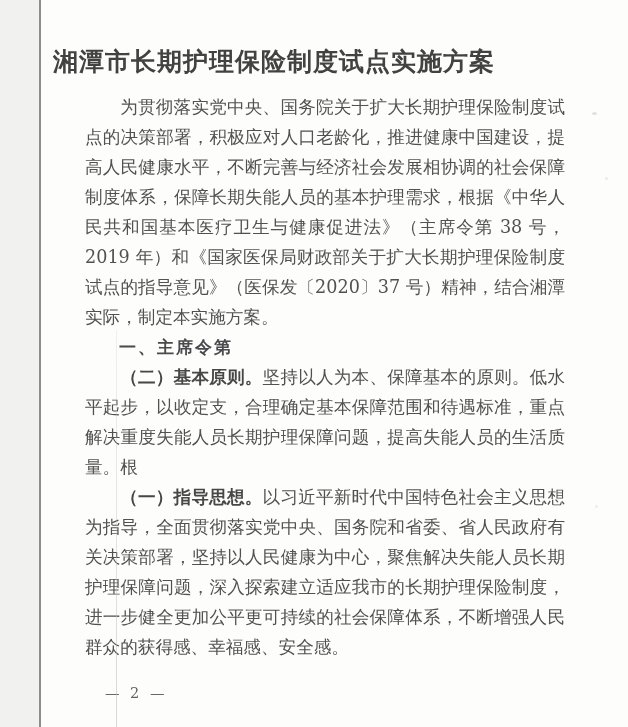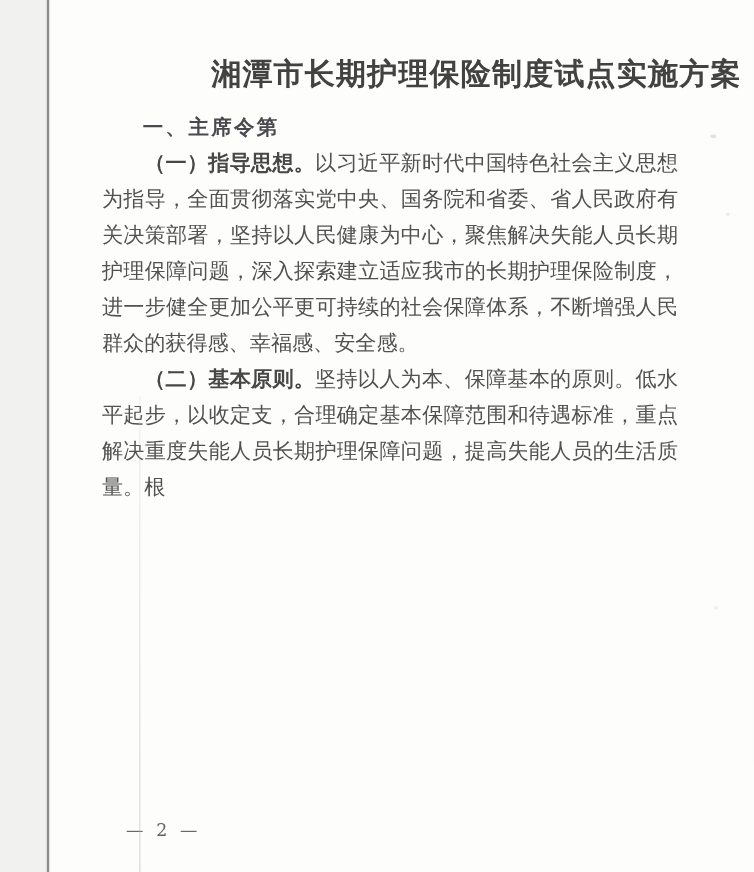--- a/index.html
+++ b/index.html
@@ -34,21 +34,21 @@
     width: 1px; height: 397px;
     background: linear-gradient(to bottom, rgba(200,200,196,0.25), rgba(185,185,180,0.55));
   }
   .speck { position: absolute; border-radius: 50%; background: #c9c9c5; opacity: .55; }
   .speck-1 { left: 549px; top: 112px; width: 5px; height: 3px; }
   .speck-2 { left: 562px; top: 177px; width: 3px; height: 3px; opacity: .35; }
   .speck-3 { left: 552px; top: 505px; width: 3px; height: 3px; opacity: .3; }
 
   .doc-title {
     margin: 46px 10px 0 10px;
-    text-align: right;
+    text-align: left;
     font-size: 25px;
     line-height: 32px;
     font-weight: bold;
     letter-spacing: 1px;
     color: #424242;
     font-family: "DejaVu Serif", serif;
   }
   .body-text {
     margin: 14px 0 0 0;
     padding: 0 63px 0 42px;
@@ -81,26 +81,27 @@
 <body>
 
 <div class="scan-margin"></div>
 
 <div class="page">
 
   <h1 class="doc-title">湘潭市长期护理保险制度试点实施方案</h1>
 
   <div class="body-text">
 
+    <p>为贯彻落实党中央、国务院关于扩大长期护理保险制度试点的决策部署，积极应对人口老龄化，推进健康中国建设，提高人民健康水平，不断完善与经济社会发展相协调的社会保障制度体系，保障长期失能人员的基本护理需求，根据《中华人民共和国基本医疗卫生与健康促进法》（主席令第 38 号，2019 年）和《国家医保局财政部关于扩大长期护理保险制度试点的指导意见》（医保发〔2020〕37 号）精神，结合湘潭实际，制定本实施方案。</p>
 
     <p class="section-heading">一、主席令第</p>
 
+    <p><span class="lead">（二）基本原则。</span><span>坚持以人为本、保障基本的原则。低水平起步，以收定支，合理确定基本保障范围和待遇标准，重点解决重度失能人员长期护理保障问题，提高失能人员的生活质量。根</span></p>
+
     <p><span class="lead">（一）指导思想。</span><span>以习近平新时代中国特色社会主义思想为指导，全面贯彻落实党中央、国务院和省委、省人民政府有关决策部署，坚持以人民健康为中心，聚焦解决失能人员长期护理保障问题，深入探索建立适应我市的长期护理保险制度，进一步健全更加公平更可持续的社会保障体系，不断增强人民群众的获得感、幸福感、安全感。</span></p>
-
-    <p><span class="lead">（二）基本原则。</span><span>坚持以人为本、保障基本的原则。低水平起步，以收定支，合理确定基本保障范围和待遇标准，重点解决重度失能人员长期护理保障问题，提高失能人员的生活质量。根</span></p>
 
   </div>
 
   <div class="page-footer">
     <span class="page-number">— 2 —</span>
   </div>
 
   <div class="crease"></div>
   <div class="speck speck-1"></div>
   <div class="speck speck-2"></div>

